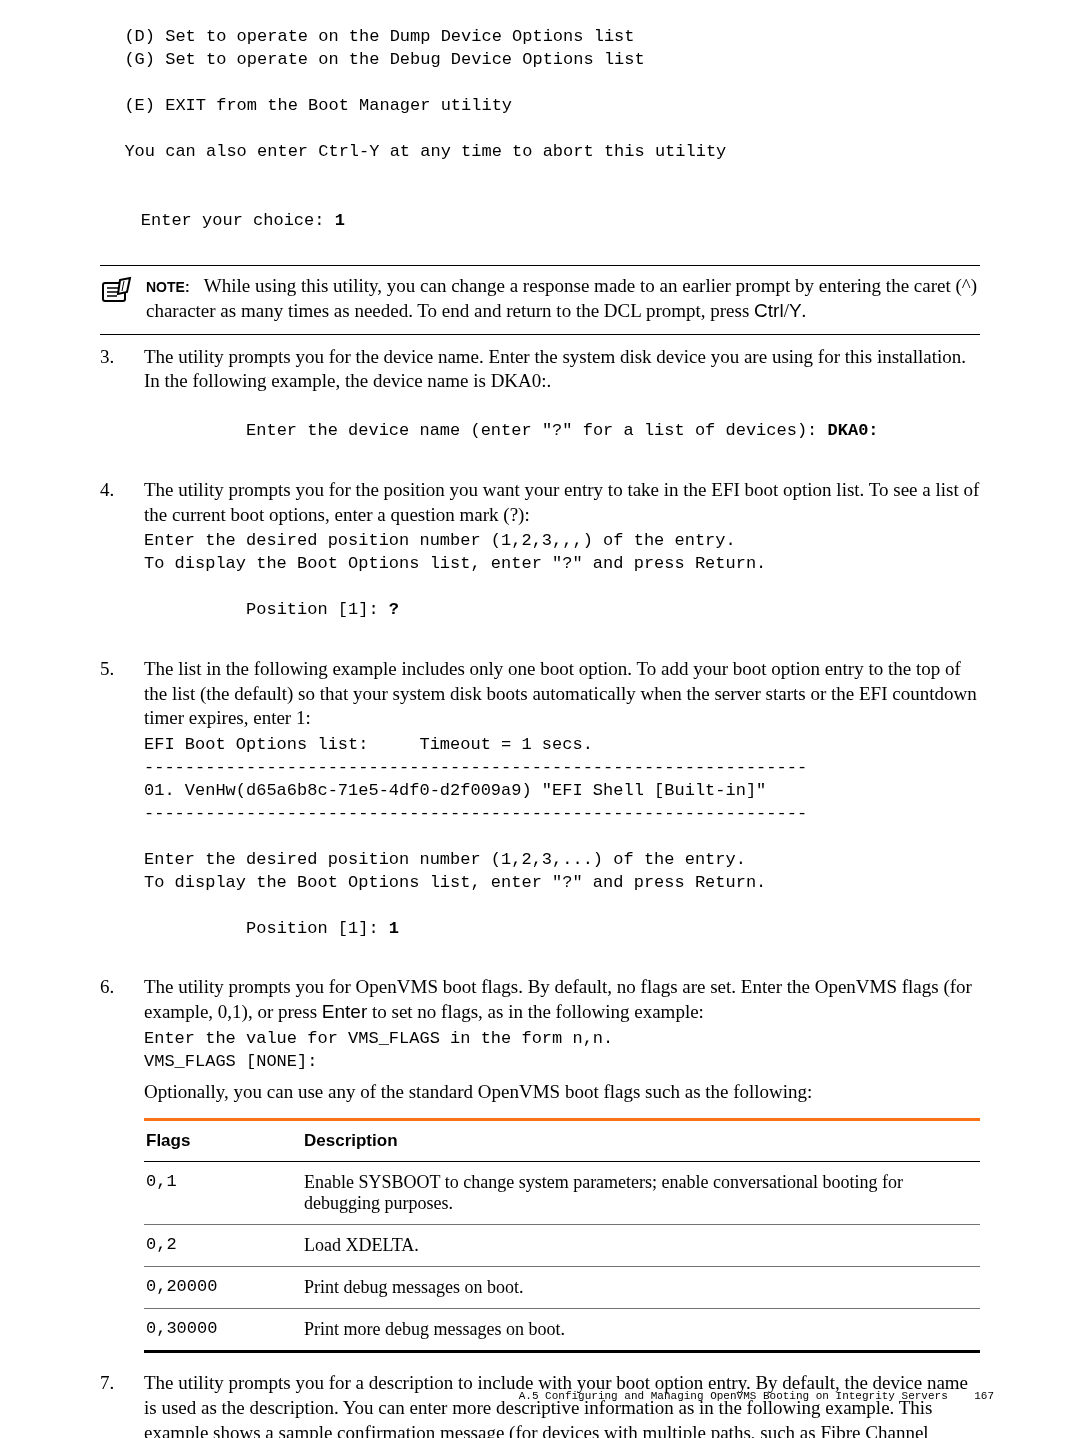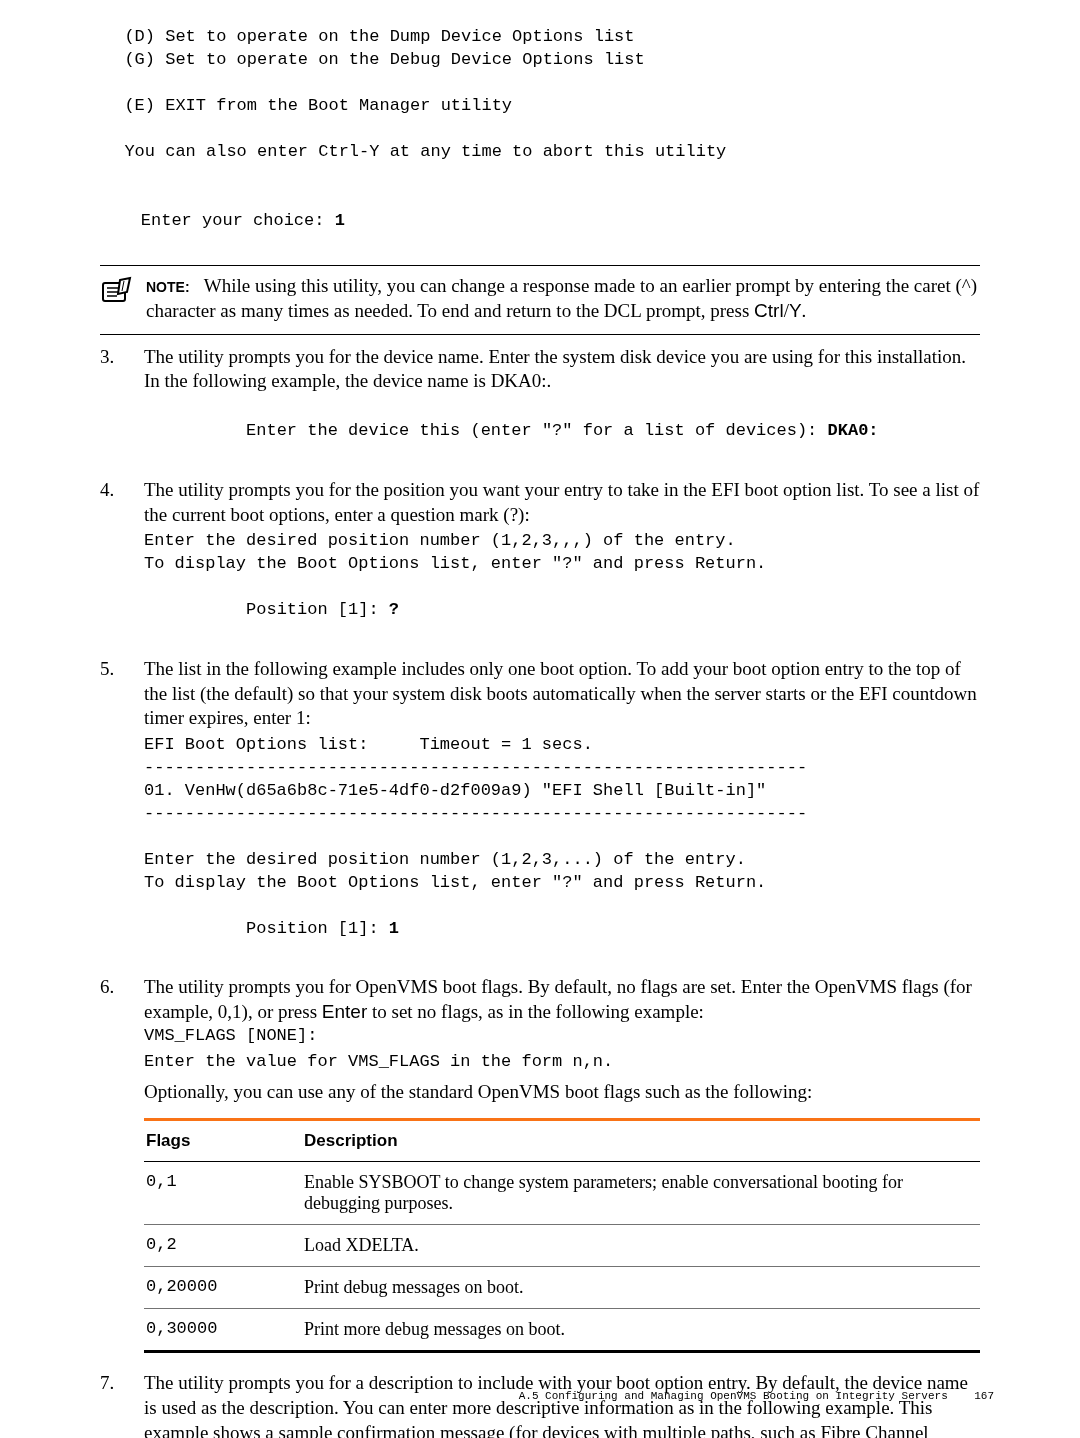--- a/index.html
+++ b/index.html
@@ -158,21 +158,21 @@
 
   <hr class="note-rule">
 
   <ol class="steps">
 
     <li>
       <div class="step-num">3.</div>
       <div class="step-body">
         <div class="body-text">The utility prompts you for the device name. Enter the system disk device you are using for this installation. In the following example, the device name is DKA0:.</div>
         <div class="mono pt4">
-          <span>Enter the device this (enter "?" for a list of devices): </span><span class="bold">DKA0:</span>
+          <span>Enter the device name (enter "?" for a list of devices): </span><span class="bold">DKA0:</span>
         </div>
       </div>
     </li>
 
     <li>
       <div class="step-num">4.</div>
       <div class="step-body">
         <div class="body-text">The utility prompts you for the position you want your entry to take in the EFI boot option list. To see a list of the current boot options, enter a question mark (?):</div>
         <div class="mono pt4">Enter the desired position number (1,2,3,,,) of the entry.</div>
         <div class="mono">To display the Boot Options list, enter "?" and press Return.</div>
@@ -198,22 +198,22 @@
         </div>
       </div>
     </li>
 
     <li>
       <div class="step-num">6.</div>
       <div class="step-body">
         <div class="body-text">
           <span>The utility prompts you for OpenVMS boot flags. By default, no flags are set. Enter the OpenVMS flags (for example, 0,1), or press </span><span class="sans-bold">Enter</span><span> to set no flags, as in the following example:</span>
         </div>
+        <div class="mono pt4">Enter the value for VMS_FLAGS in the form n,n.</div>
         <div class="mono">VMS_FLAGS [NONE]:</div>
-        <div class="mono pt4">Enter the value for VMS_FLAGS in the form n,n.</div>
         <div class="body-text pt8">Optionally, you can use any of the standard OpenVMS boot flags such as the following:</div>
 
         <table class="flags">
           <thead>
             <tr>
               <th>Flags</th>
               <th>Description</th>
             </tr>
           </thead>
           <tbody>

